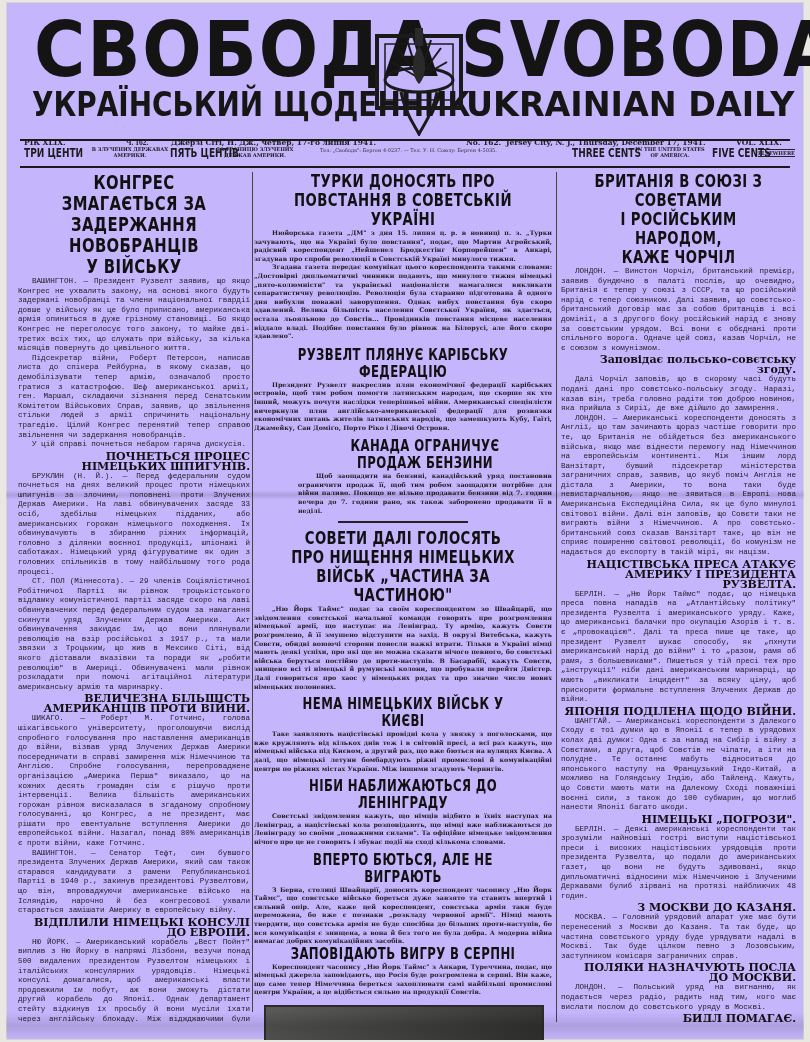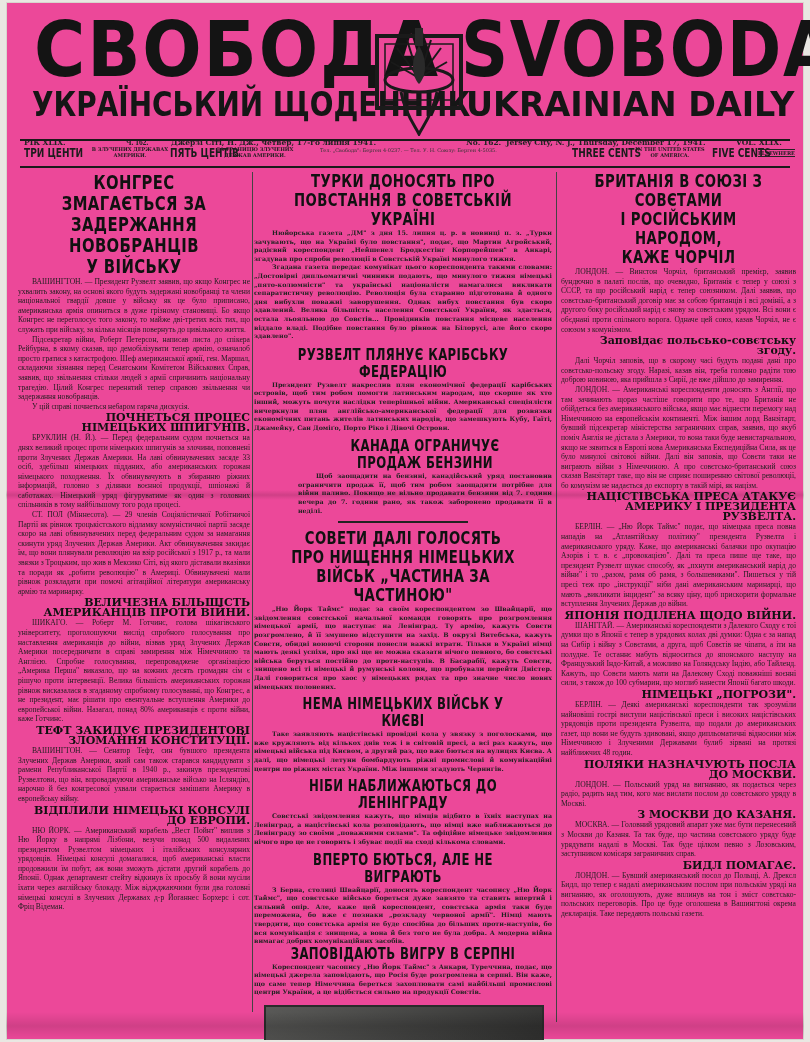--- a/index.html
+++ b/index.html
@@ -5,21 +5,21 @@
   * { box-sizing: border-box; margin: 0; padding: 0; }
   html, body { width: 810px; height: 1042px; overflow: hidden; }
   body {
     background: #e9e7e2;
     font-family: "DejaVu Serif", serif;
     color: #1c1c1c;
     position: relative;
   }
   .page {
     position: absolute; left: 6px; top: 2px; width: 798px; height: 1038px;
-    background: #ec4899;
+    background: #c4b5fd;
     box-shadow: 0 0 0 1px #d8d5ce inset;
   }
   
   .mast { position: absolute; left: 0; top: 0; width: 798px; height: 130px; }
   .big-title {
     position: absolute; top: 8px; font-family: "DejaVu Sans", sans-serif;
     font-weight: bold; font-size: 76px; letter-spacing: 2px; line-height: 80px;
     color: #141414; transform: scaleX(0.92); transform-origin: left top;
   }
   .big-left { left: 28px; }
@@ -64,21 +64,21 @@
   }
   .hl-l1 { font-size: 19px; line-height: 21px; }
   .hl-l2 { font-size: 17px; line-height: 19px; }
   .hl-l3 { font-size: 15px; line-height: 17px; }
   .hl-sm {
     font-family: "DejaVu Serif", serif; font-weight: bold; text-align: right;
     font-size: 11px; line-height: 10px; margin-top: 2px; color: #111;
   }
   .p {
     font-size: 7.6px; line-height: 9.6px; text-align: justify; text-indent: 14px;
-    color: #1e1e1e; font-family: Liberation Serif, serif;
+    color: #1e1e1e; font-family: Liberation Mono, monospace;
   }
   .pm { font-size: 6.3px; line-height: 8.6px; text-align: justify; text-indent: 18px; font-weight: bold; color: #222; }
   .mid-rule { width: 130px; height: 2px; background: #222; margin: 6px auto; }
 
   .photo {
     position: relative; margin: 8px 8px 0 10px; height: 275px;
     background: linear-gradient(160deg, #5a5a58 0%, #2e2e2d 35%, #3a3a38 55%, #9c9b96 62%, #c9c7c1 72%, #8d8c88 88%, #504f4c 100%);
     border: 2px solid #2b2b2b;
   }
   .fold {
@@ -155,21 +155,20 @@
       <p class="p">БРУКЛИН (Н. Й.). — Перед федеральним судом почнеться на днях великий процес проти німецьких шпигунів за злочини, поповнені проти Злучених Держав Америки. На лаві обвинувачених засяде 33 осіб, здебільш німецьких підданих, або американських горожан німецького походження. Їх обвинувачують в збиранню ріжних інформацій, головно з ділянки воєнної продукції, шпіонажі й саботажах. Німецький уряд фігуруватиме як один з головних спільників в тому найбільшому того рода процесі.</p>
     </div>
     <div>
       <p class="p">СТ. ПОЛ (Міннесота). — 29 членів Соціялістичної Робітничої Партії як рівнож троцькістського відламку комуністичної партії засяде скоро на лаві обвинувачених перед федеральним судом за намагання скинути уряд Злучених Держав Америки. Акт обвинувачення закидає їм, що вони плянували революцію на взір російської з 1917 р., та мали звязки з Троцьким, що жив в Мексико Сіті, від якого діставали вказівки та поради як „робити революцію" в Америці. Обвинувачені мали рівнож розкладати при помочі агітаційної літератури американську армію та маринарку.</p>
     </div>
     <div>
       <div class="hl-sm">ВЕЛИЧЕЗНА БІЛЬШІСТЬ АМЕРИКАНЦІВ ПРОТИ ВІЙНИ.</div>
       <p class="p">ШИКАГО. — Роберт М. Готчинс, голова шікагівського університету, проголошуючи вислід спробного голосування про наставлення американців до війни, візвав уряд Злучених Держав Америки посередничати в справі замирення між Німеччиною та Англією. Спробне голосування, перепроваджене організацією „Америка Перша" виказало, що на кожних десять громадян сім є рішучо проти інтервенції. Велика більшість американських горожан рівнож висказалася в згаданому спробному голосуванні, що Конгрес, а не президент, має рішати про евентуальне вступлення Америки до европейської війни. Назагал, понад 80% американців є проти війни, каже Готчинс.</p>
     </div>
     <div>
-      <div class="hl-sm">ТЕФТ ЗАКИДУЄ ПРЕЗИДЕНТОВІ ЗЛОМАННЯ КОНСТИТУЦІЇ.</div>
       <p class="p">ВАШИНГТОН. — Сенатор Тефт, син бувшого президента Злучених Держав Америки, який сам також старався кандидувати з рамени Републиканської Партії в 1940 р., закинув президентові Рузвелтови, що він, впроваджуючи американське військо на Ісляндію, нарочно й без конгресової ухвали старається замішати Америку в европейську війну.</p>
     </div>
     <div>
       <div class="hl-sm">ВІДПЛИЛИ НІМЕЦЬКІ КОНСУЛІ ДО ЕВРОПИ.</div>
       <p class="p">НЮ ЙОРК. — Американський корабель „Вест Пойнт" виплив з Ню Йорку в напрямі Лізбони, везучи понад 500 видалених президентом Рузвелтом німецьких і італійських консулярних урядовців. Німецькі консулі домагалися, щоб американські власти продовжили їм побут, аж вони зможуть дістати другий корабель до Японії. Однак департамент стейту відкинув їх просьбу й вони мусіли їхати через англійську блокаду. Між віджджаючими були два головні німецькі консулі в Злучених Державах д-р Йоганнес Борхерс і сот. Фріц Відеман.</p>
     </div>
 
   </div>
 
   <div class="col col-mid" style="height:868px;">
@@ -238,26 +237,26 @@
     </div>
     <div>
       <div class="hl-sm">ЯПОНІЯ ПОДІЛЕНА ЩОДО ВІЙНИ.</div>
       <p class="p">ШАНГГАЙ. — Американські кореспонденти з Далекого Сходу є тої думки що в Японії є тепер в урядових колах дві думки: Одна є за напад на Сибір і війну з Совєтами, а друга, щоб Совєтів не чіпати, а іти на полудне. Те останнє мабуть відноситься до японського наступу на Французький Індо-Китай, а можливо на Голяндську Індію, або Тайленд. Кажуть, що Совєти мають мати на Далекому Сході поважніші воєнні сили, з також до 100 субмарин, що моглиб нанести Японії багато шкоди.</p>
     </div>
     <div>
       <div class="hl-sm">НІМЕЦЬКІ „ПОГРОЗИ".</div>
       <p class="p">БЕРЛІН. — Деякі американські кореспонденти так зрозуміли найновіші гострі виступи націстівської преси і високих націстівських урядовців проти президента Рузвелта, що подали до американських газет, що вони не будуть здивовані, якщо дипльоматичні відносини між Німеччиною і Злученими Державами булиб зірвані на протязі найближчих 48 годин.</p>
     </div>
     <div>
+      <div class="hl-sm">З МОСКВИ ДО КАЗАНЯ.</div>
+      <p class="p">МОСКВА. — Головний урядовий апарат уже має бути перенесений з Москви до Казаня. Та так буде, що частина совєтського уряду буде урядувати надалі в Москві. Так буде цілком певно з Лозовським, заступником комісаря заграничних справ.</p>
+    </div>
+    <div>
       <div class="hl-sm">ПОЛЯКИ НАЗНАЧУЮТЬ ПОСЛА ДО МОСКВИ.</div>
       <p class="p">ЛОНДОН. — Польський уряд на вигнанню, як подається через радіо, радить над тим, кого має вислати послом до совєтського уряду в Москві.</p>
-    </div>
-    <div>
-      <div class="hl-sm">З МОСКВИ ДО КАЗАНЯ.</div>
-      <p class="p">МОСКВА. — Головний урядовий апарат уже має бути перенесений з Москви до Казаня. Та так буде, що частина совєтського уряду буде урядувати надалі в Москві. Так буде цілком певно з Лозовським, заступником комісаря заграничних справ.</p>
     </div>
     <div>
       <div class="hl-sm">БИДЛ ПОМАГАЄ.</div>
       <p class="p">ЛОНДОН. — Бувший американський посол до Польщі, А. Дрексл Бидл, що тепер є надалі американським послом при польськім уряді на вигнанню, як оголошують, дуже вплинув на тон і зміст совєтсько-польських переговорів. Про це буде оголошена в Вашингтоні окрема декларація. Таке передають польські газети.</p>
     </div>
 
   </div>
 
   <div class="fold" style="top:488px;"></div>
   <div class="fold" style="top:1010px;height:28px;"></div>

